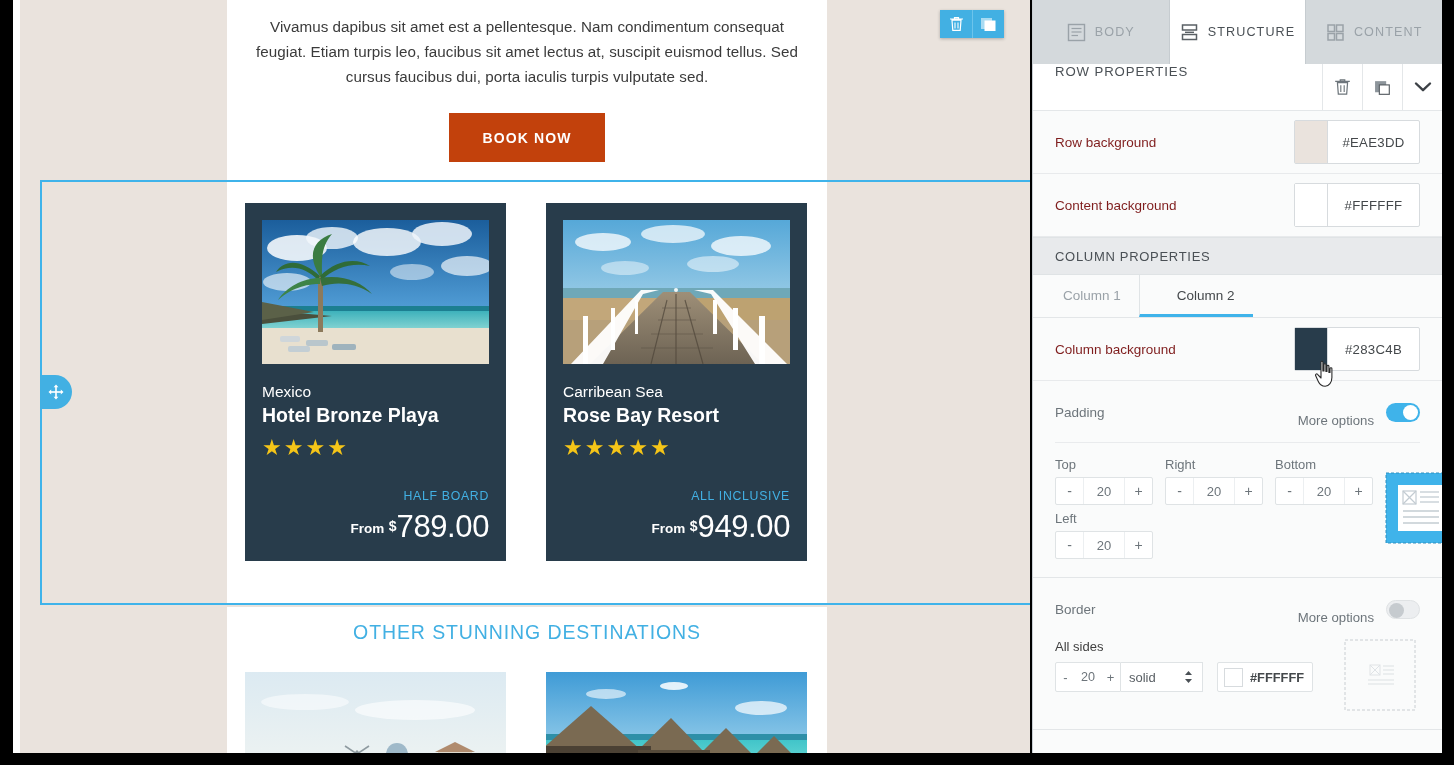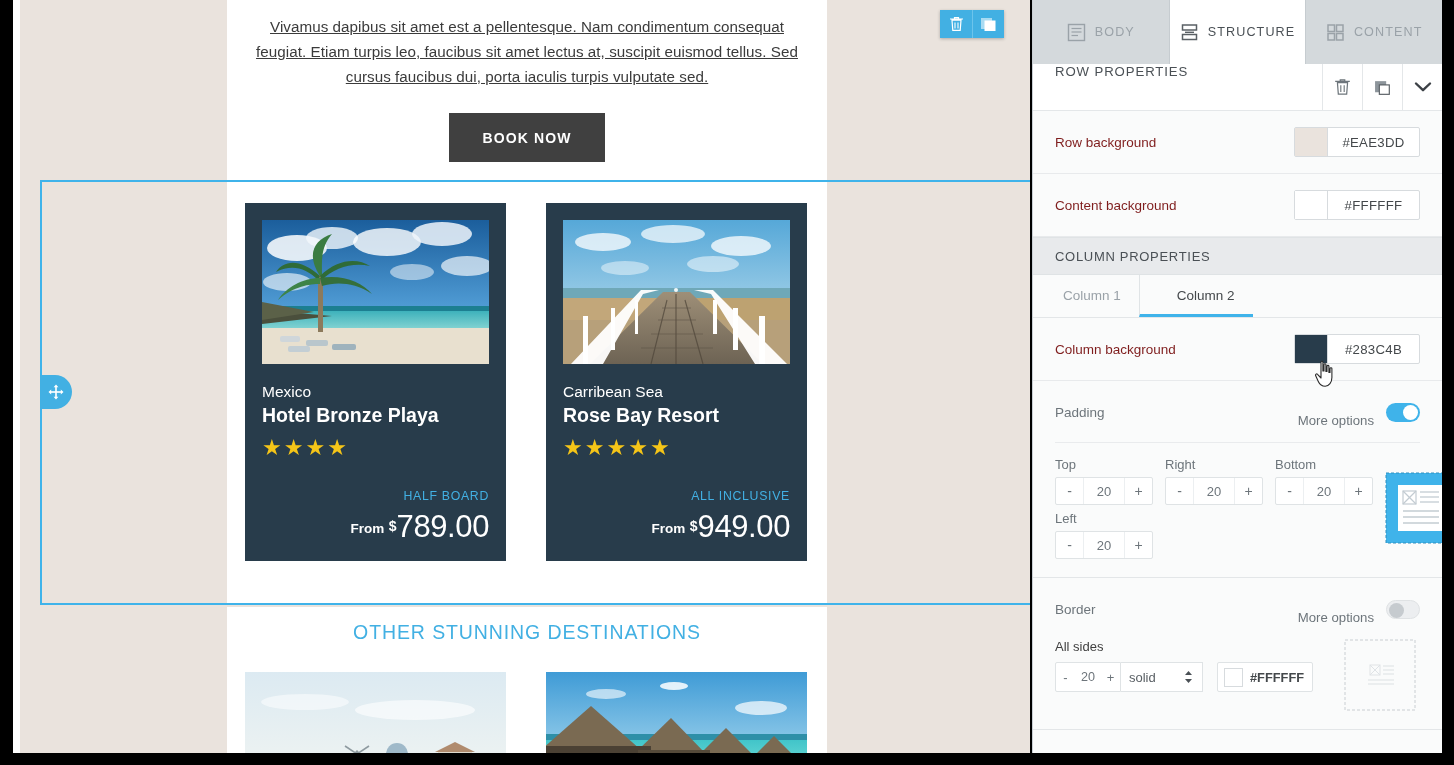--- a/index.html
+++ b/index.html
@@ -24,25 +24,25 @@
   
   .content-col {
     position: absolute; left: 207px; width: 600px; background: #ffffff;
   }
 
   
   #row-text { top: 0; height: 180px; }
   #row-text .inner { padding: 14px 20px 0 20px; }
   .body-copy {
     font-size: 15.2px; line-height: 25px; color: #3b3b3b;
-    text-align: center; letter-spacing: .05px; text-decoration: underline;
+    text-align: center; letter-spacing: .05px;
   }
   .btn-wrap { text-align: center; margin-top: 24px; }
   .book-btn {
-    display: inline-block; background: #404040; color: #ffffff;
+    display: inline-block; background: #c2410c; color: #ffffff;
     font-size: 14px; font-weight: bold; letter-spacing: 1.1px;
     padding: 17px 34px 16px 34px; border: none; cursor: pointer;
     font-family: "Liberation Sans", sans-serif;
   }
 
   
   #row-selected {
     position: absolute; left: 20px; top: 180px; width: 1000px; height: 425px;
     border: 2px solid #3fb3ea; background: #eae3dd;
   }
@@ -132,21 +132,21 @@
     border-top: 1px solid #dfe3e5; border-bottom: 1px solid #dfe3e5;
   }
 
   .prop-row {
     height: 63px; display: flex; align-items: center; padding: 0 22px;
     border-bottom: 1px solid #e8eaec; background: #fafbfb;
   }
   .prop-row .lbl { flex: 1; color: #7f1d1d; font-size: 13.5px; }
 
   .color-field {
-    display: flex; width: 126px; height: 30px;
+    display: flex; width: 126px; height: 44px;
     border: 1px solid #d7dbde; background: #fff; border-radius: 2px;
   }
   .color-field .sw { width: 33px; border-right: 1px solid #d7dbde; }
   .color-field .hex {
     flex: 1; display: flex; align-items: center; justify-content: center;
     font-size: 13.2px; color: #44484b; letter-spacing: .3px;
   }
 
   
   .col-tabs { display: flex; padding-left: 12px; background: #fafbfb; border-bottom: 1px solid #e3e6e8; }

